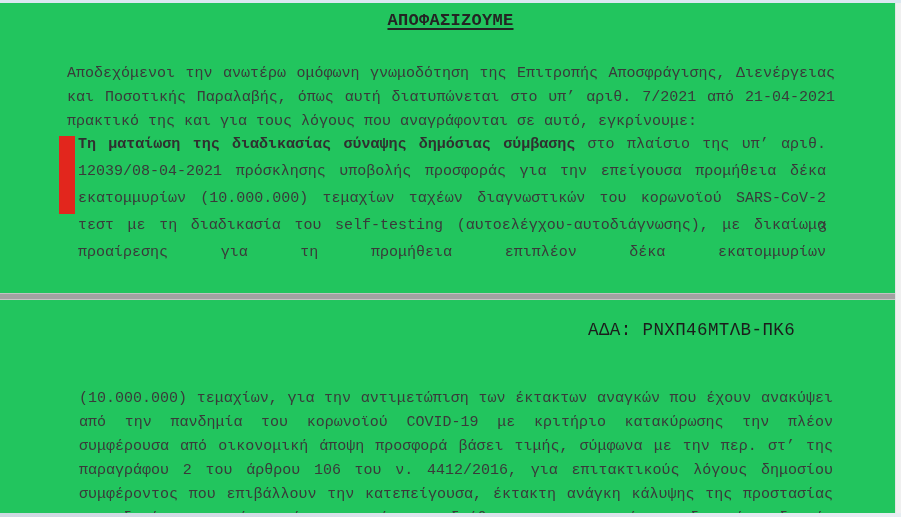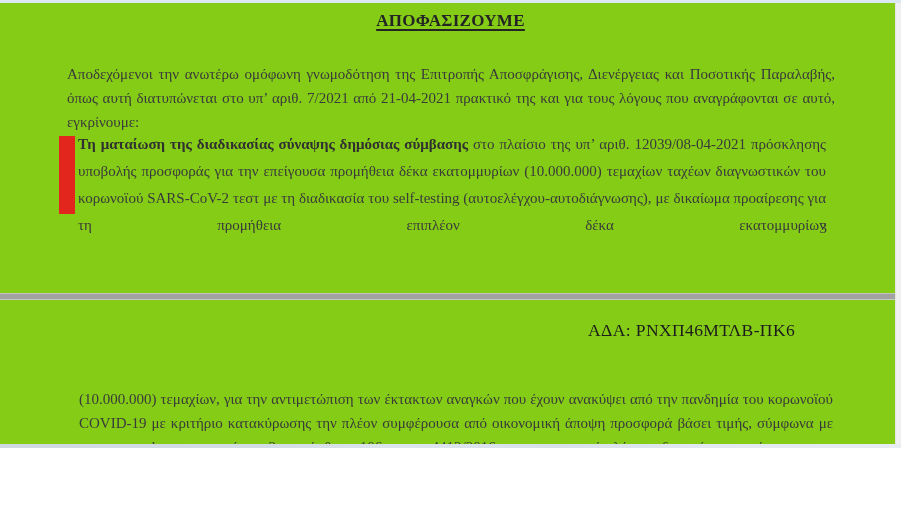--- a/index.html
+++ b/index.html
@@ -1,22 +1,22 @@
 <!DOCTYPE html>
 <html style="--change-bar: #e2261d; --page-divider: #a2a2a2; --top-edge: #dbe8f1;"><head>
 <meta charset="utf-8">
 <style>
   html, body { margin: 0; padding: 0; background: #fff; }
   .screen {
     position: relative;
     width: 901px;
-    height: 448px;
+    height: 517px;
     overflow: hidden;
-    background: #84cc16;
-    font-family: Liberation Serif, serif;
+    background: #22c55e;
+    font-family: Liberation Mono, monospace;
     color: #3a3a3a;
   }
   .top-edge {
     position: absolute; top: 0; left: 0; width: 901px; height: 3px;
     background: var(--top-edge, #dbe8f1);
   }
   .right-edge {
     position: absolute; top: 3px; right: 0; width: 5px; bottom: 0;
     background: #f0f0f0; border-left: 1px solid #e4e4e4;
   }

